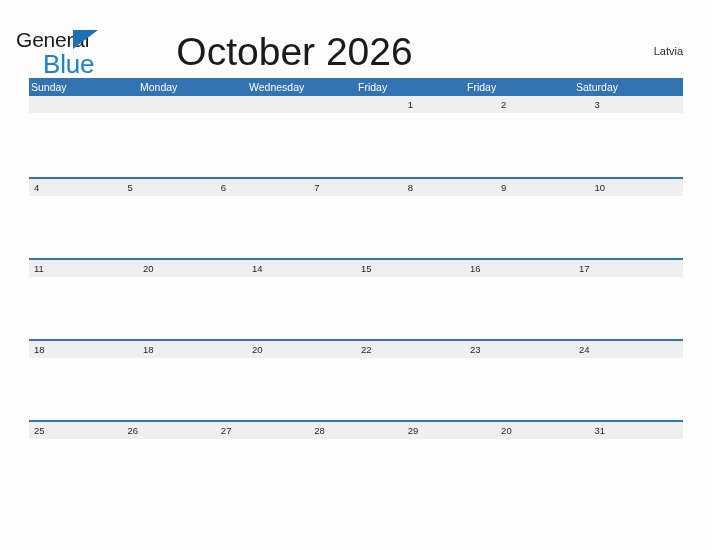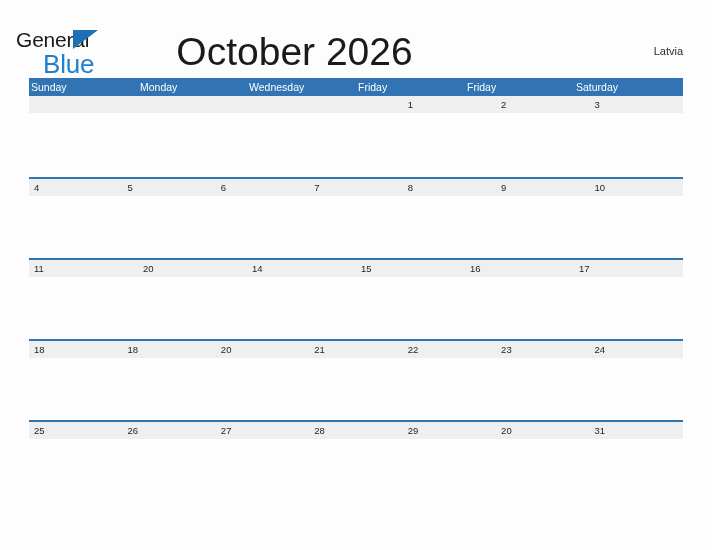--- a/index.html
+++ b/index.html
@@ -212,21 +212,20 @@
         <div class="date-cell">17</div>
       </div>
       <div class="event-area"></div>
     </div>
 
     <div class="week-row">
       <div class="date-strip">
         <div class="date-cell">18</div>
         <div class="date-cell">18</div>
         <div class="date-cell">20</div>
-        <div class="date-cell">21</div>
         <div class="date-cell">22</div>
         <div class="date-cell">23</div>
         <div class="date-cell">24</div>
       </div>
       <div class="event-area"></div>
     </div>
 
     <div class="week-row last">
       <div class="date-strip">
         <div class="date-cell">25</div>

